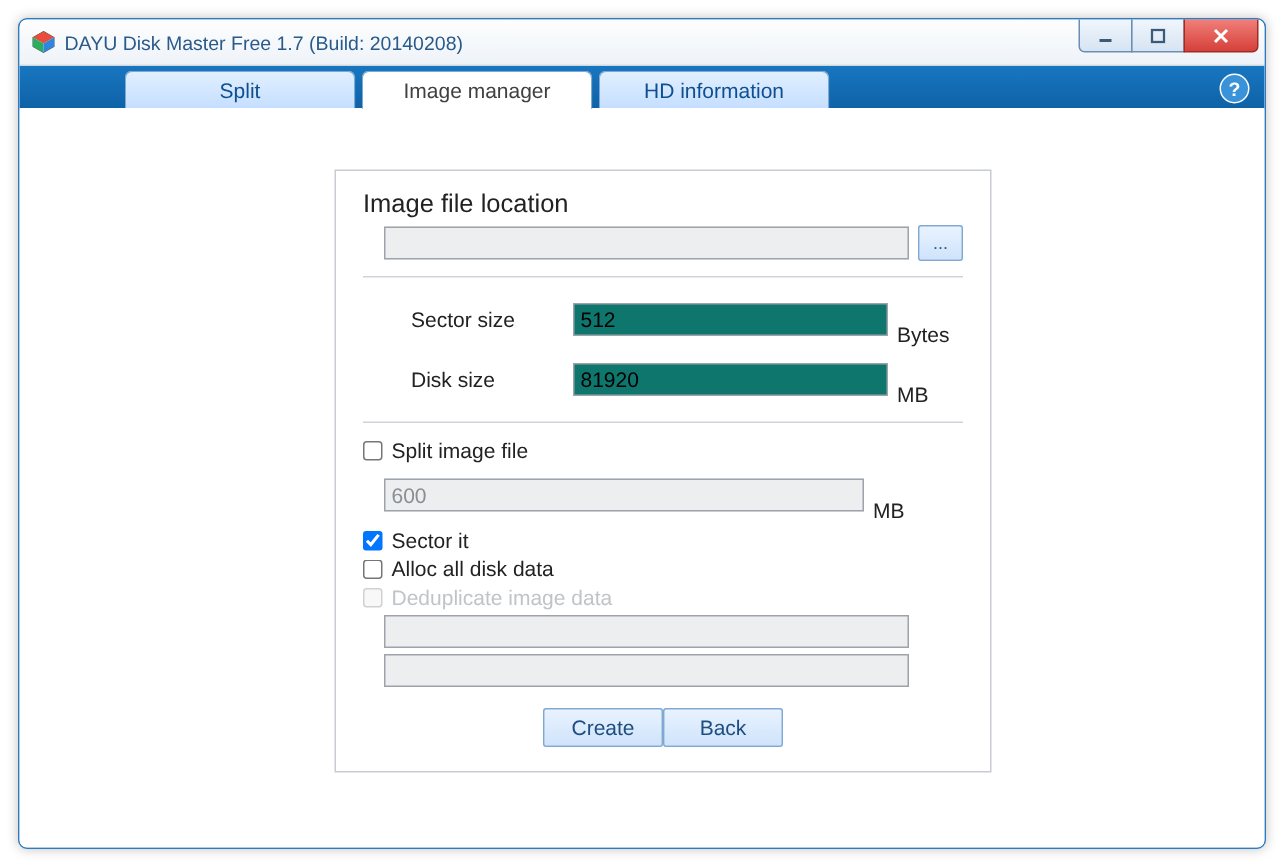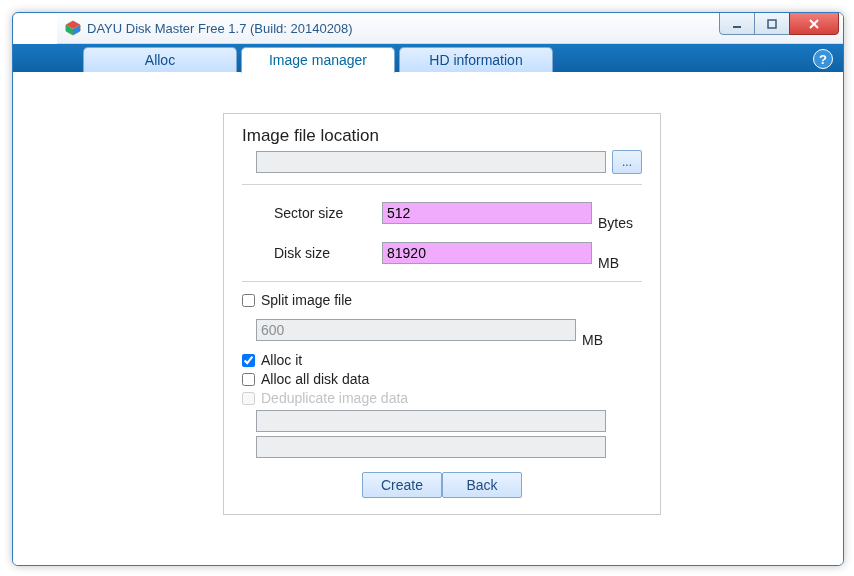--- a/index.html
+++ b/index.html
@@ -1,39 +1,39 @@
 <!DOCTYPE html>
 <html><head>
 <meta charset="utf-8">
 <style>
   html,body{margin:0;padding:0;font-family:"Segoe UI",Tahoma,sans-serif;font-size:13px;color:#222;background:#fff;}
   body{width:854px;height:576px;position:relative;}
   
   .window{position:absolute;left:12px;top:12px;width:830px;height:552px;border:1px solid #2e7bc0;border-radius:6px;box-shadow:0 0 8px rgba(0,0,0,.25);background:#fff;overflow:hidden;}
-  .titlebar{height:30px;background:linear-gradient(#fdfefe,#eef3f9);border-bottom:1px solid #d0d8e0;display:flex;align-items:center;padding:0 4px 0 8px;position:relative;margin-left:44px;}
+  .titlebar{height:30px;background:linear-gradient(#fdfefe,#eef3f9);border-bottom:1px solid #d0d8e0;display:flex;align-items:center;padding:0 4px 0 8px;position:relative;}
   .titlebar .app-icon{width:16px;height:16px;margin-right:6px;}
   .titlebar .title{color:#2a5a8a;font-size:13px;white-space:nowrap;}
   .win-controls{position:absolute;right:4px;top:-1px;display:flex;}
   .win-btn{width:34px;height:21px;border:1px solid #6a8fb5;margin-left:-1px;display:flex;align-items:center;justify-content:center;background:linear-gradient(#f0f6fc,#d6e4f2);}
   .win-btn:first-child{border-top-left-radius:0;border-bottom-left-radius:4px;}
   .win-btn.close{background:linear-gradient(#f07f7a,#d6403a);border-color:#9c2d27;border-bottom-right-radius:4px;width:48px;}
   .win-btn svg{display:block;}
   
   .tabbar{height:28px;background:linear-gradient(#1877c0,#0f62a6);display:flex;align-items:flex-end;padding-left:70px;position:relative;}
   .tab{height:24px;min-width:120px;padding:0 16px;display:flex;align-items:center;justify-content:center;font-size:14px;border-top-left-radius:5px;border-top-right-radius:5px;margin-right:4px;cursor:pointer;}
   .tab.inactive{background:linear-gradient(#e1efff,#c5dfff);color:#0f4f8f;border:1px solid #7fa8d4;border-bottom:none;}
-  .tab.active{background:#fff;color:#0369a1;border:1px solid #7fa8d4;border-bottom:1px solid #fff;position:relative;top:1px;}
+  .tab.active{background:#fff;color:#404040;border:1px solid #7fa8d4;border-bottom:1px solid #fff;position:relative;top:1px;}
   .help-icon{position:absolute;right:10px;top:5px;width:18px;height:18px;border-radius:50%;background:#3a93d8;color:#fff;font-weight:bold;font-size:13px;display:flex;align-items:center;justify-content:center;border:1px solid #fff;cursor:pointer;}
   
   .content{position:absolute;left:0;right:0;top:60px;bottom:0;background:#fff;}
   .panel{position:absolute;left:210px;top:40px;width:400px;border:1px solid #c7ccd1;padding:12px 18px 16px 18px;}
   .row{display:flex;align-items:center;margin:4px 0;}
   .label{flex:0 0 108px;font-size:14px;margin-left:32px;}
   .unit{flex:0 0 44px;font-size:14px;text-align:left;margin-left:6px;margin-top:20px;}
-  input[type=text]{height:20px;border:1px solid #9da3aa;padding:0 4px;font-size:14px;font-family:inherit;background:#f0abfc;}
+  input[type=text]{height:20px;border:1px solid #9da3aa;padding:0 4px;font-size:14px;font-family:inherit;background:#0f766e;}
   input[type=text][disabled]{background:#eceef0;color:#8b8f94;}
   .wide{flex:1;}
   .browse-btn{width:28px;height:22px;margin-left:6px;background:linear-gradient(#e9f3ff,#cfe3fb);border:1px solid #7fa8d4;border-radius:2px;font-size:12px;cursor:pointer;display:flex;align-items:center;justify-content:center;color:#2a5a8a;}
   .sep{height:1px;background:#cfd4d9;margin:10px 0;}
   .chkrow{display:flex;align-items:center;margin:3px 0;font-size:14px;}
   .chkrow input[type=checkbox]{margin:0 6px 0 0;width:13px;height:13px;}
   .chkrow.disabled{color:#c0c4c8;}
   .buttons{display:flex;justify-content:center;margin-top:14px;}
   .btn{min-width:78px;height:24px;background:linear-gradient(#e9f3ff,#cfe3fb);border:1px solid #7fa8d4;border-radius:2px;font-size:14px;color:#1e4e80;cursor:pointer;display:flex;align-items:center;justify-content:center;}
   .section-title{font-size:17px;margin-bottom:4px;}
@@ -68,21 +68,21 @@
       <div class="win-btn close">
         <svg width="14" height="12">
           <line x1="3" y1="2" x2="11" y2="10" stroke="#fff" stroke-width="2"></line>
           <line x1="11" y1="2" x2="3" y2="10" stroke="#fff" stroke-width="2"></line>
         </svg>
       </div>
     </div>
   </div>
 
   <div class="tabbar">
-    <div class="tab inactive">Alloc</div>
+    <div class="tab inactive">Split</div>
     <div class="tab active">Image manager</div>
     <div class="tab inactive">HD information</div>
     <div class="help-icon">?</div>
   </div>
 
   <div class="content">
     <div class="panel">
 
       <div class="section-title">Image file location</div>
       <div class="row field-offset">
@@ -109,21 +109,21 @@
         <input type="checkbox" style="">
         <span>Split image file</span>
       </div>
       <div class="row field-offset">
         <input type="text" disabled="" style="width: 310px;" value="600">
         <div class="unit">MB</div>
       </div>
 
       <div class="chkrow">
         <input type="checkbox" checked="" style="">
-        <span>Alloc it</span>
+        <span>Sector it</span>
       </div>
       <div class="chkrow">
         <input type="checkbox" style="">
         <span>Alloc all disk data</span>
       </div>
       <div class="chkrow disabled">
         <input type="checkbox" disabled="" style="">
         <span>Deduplicate image data</span>
       </div>
       <div class="row field-offset">

